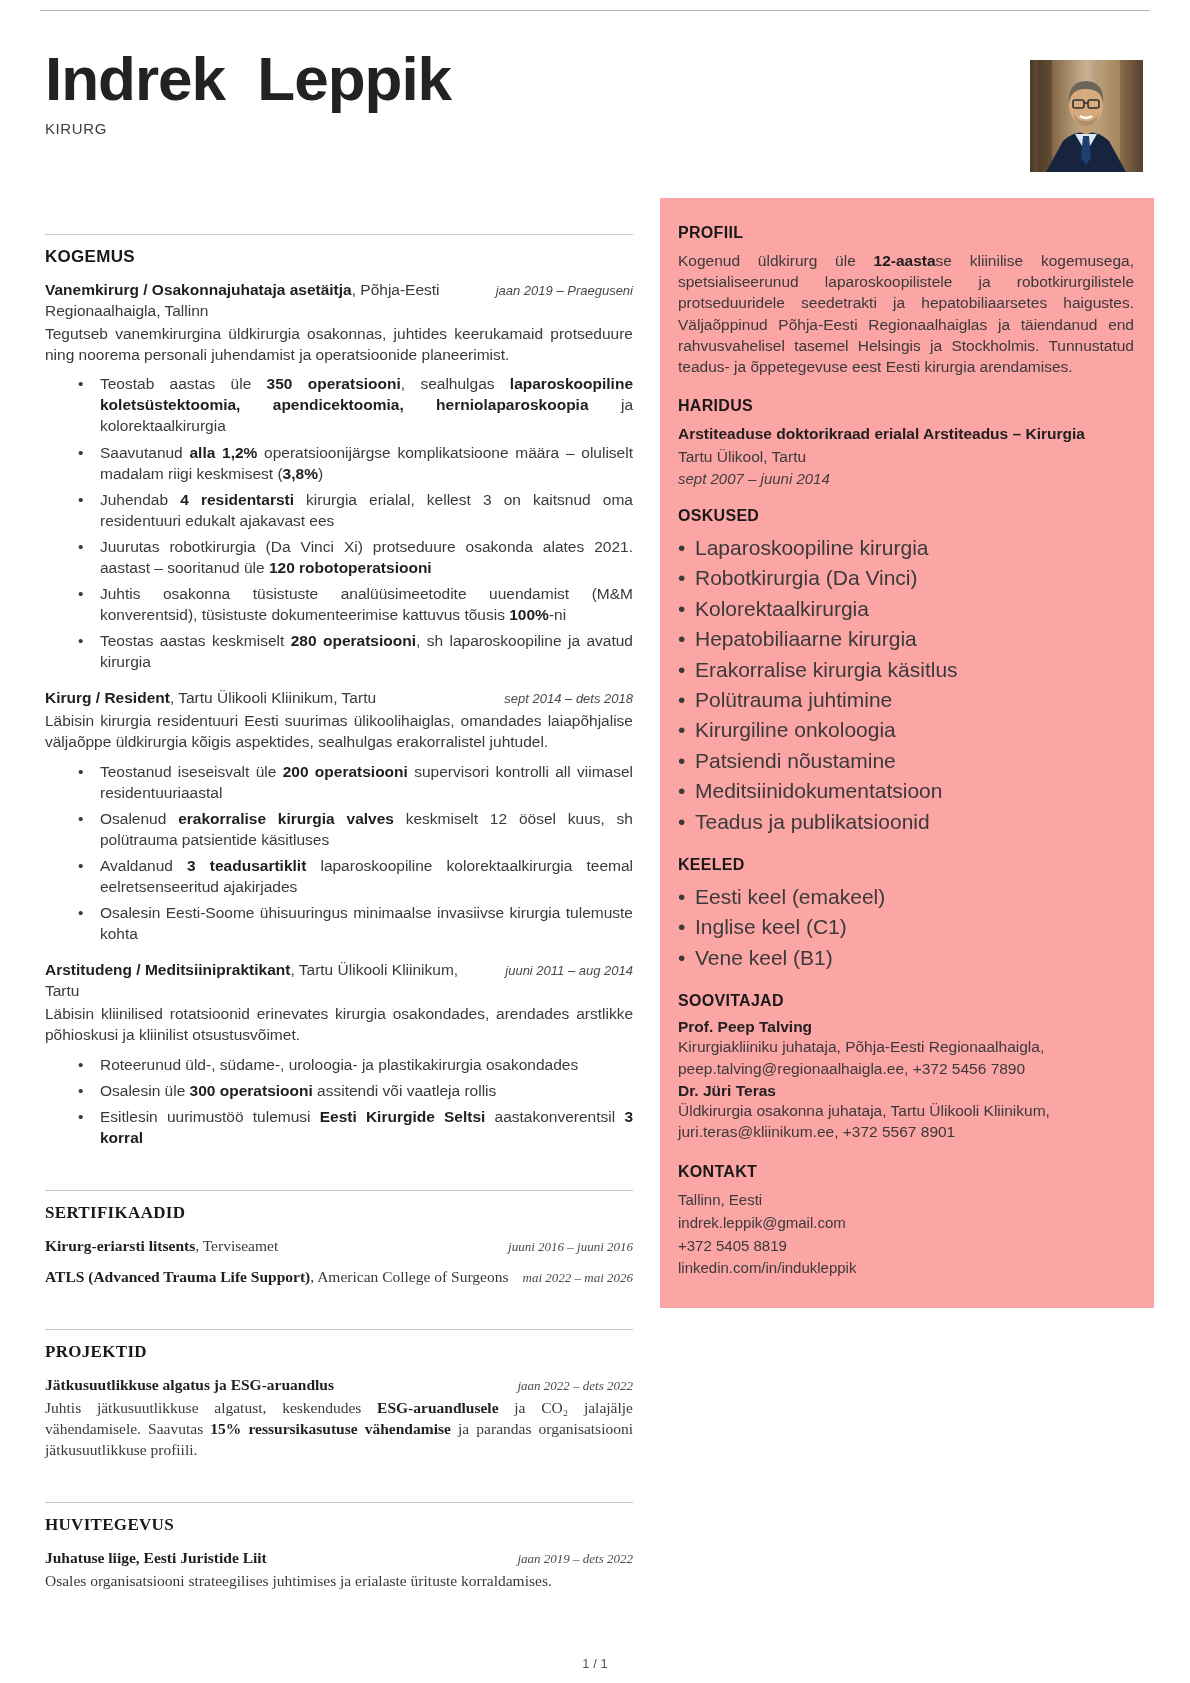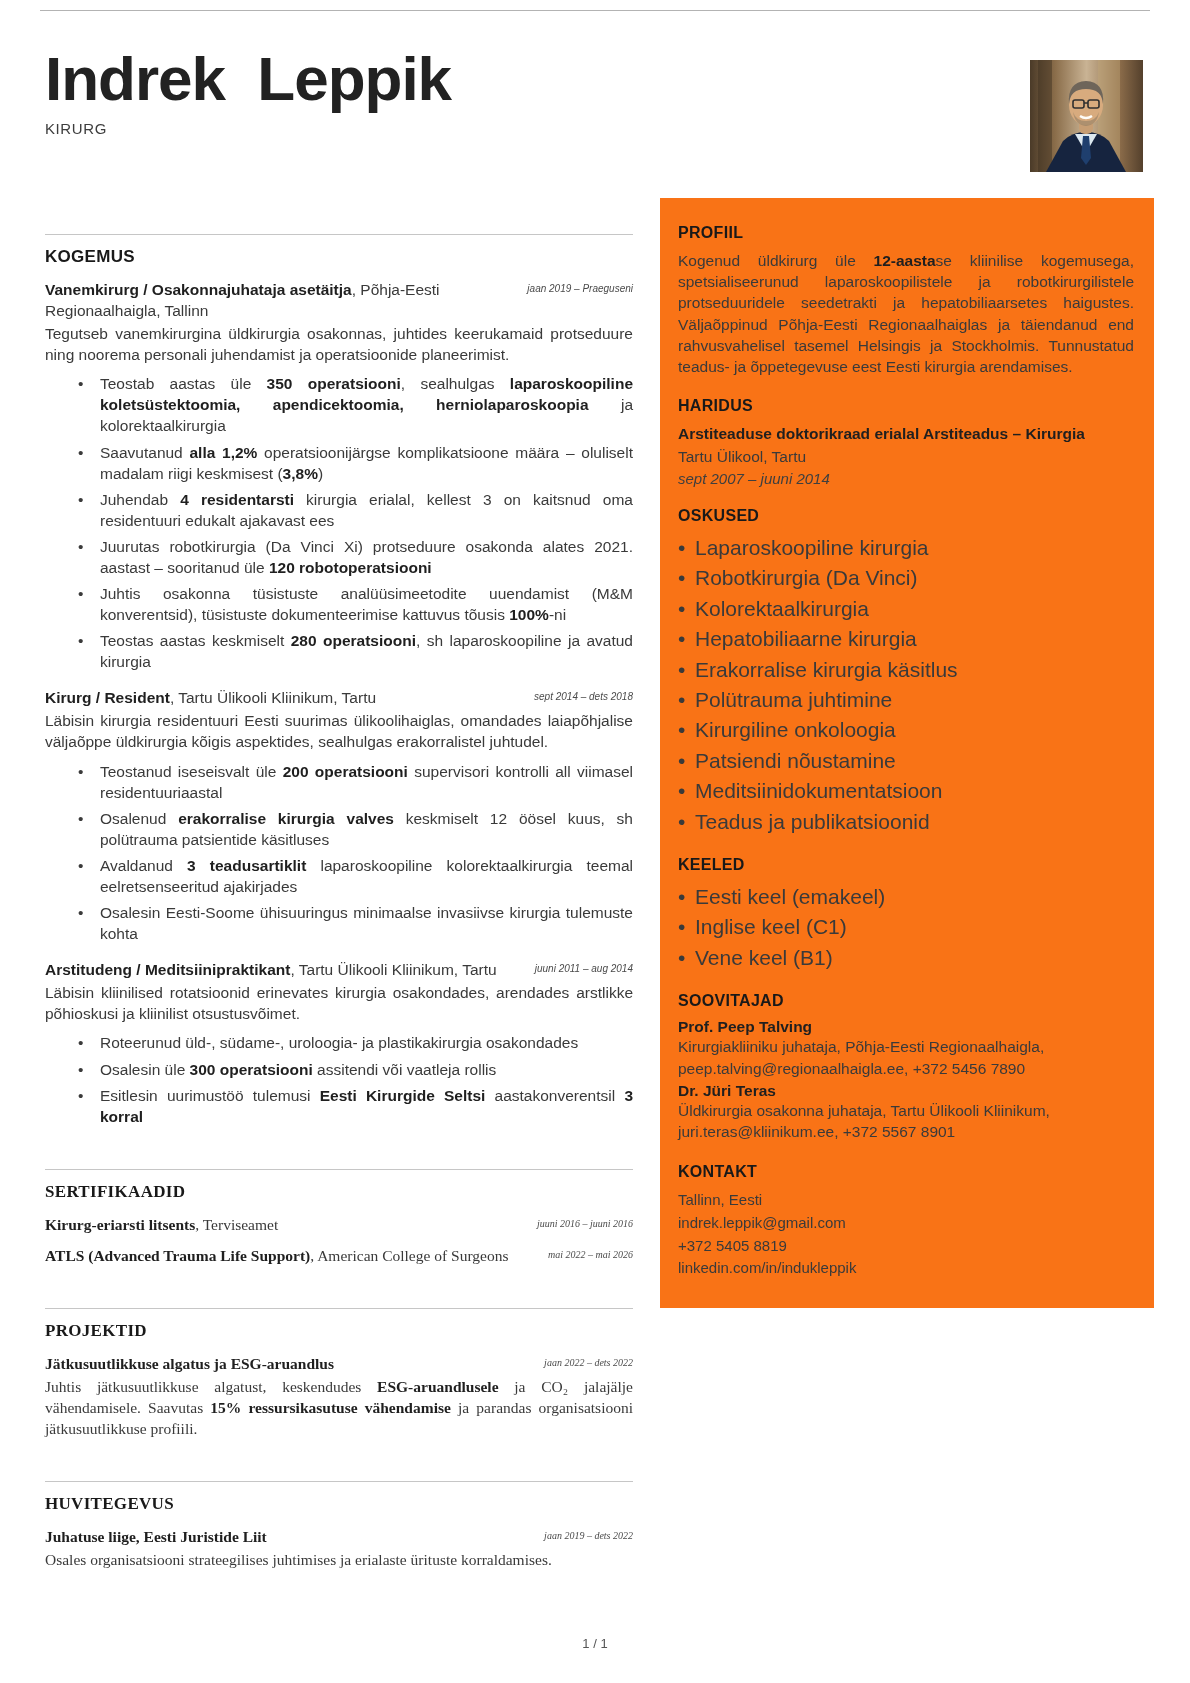--- a/index.html
+++ b/index.html
@@ -16,32 +16,32 @@
 
   
   .header{display:flex;justify-content:space-between;align-items:flex-start;padding:46px 45px 0 45px;}
   .name{font-size:62px;line-height:1.05;font-weight:bold;color:#222;margin:0;letter-spacing:-1px;word-spacing:16px;}
   .role{font-size:15px;color:#3d3d3d;margin-top:9px;letter-spacing:.6px;}
   .photo{width:113px;height:112px;margin-top:14px;margin-right:2px;flex:none;overflow:hidden;}
 
   
   .columns{display:flex;gap:27px;padding:0 43px 0 45px;margin-top:26px;align-items:flex-start;}
   .col-left{width:588px;flex:none;}
-  .col-right{width:494px;flex:none;background:#f97316;padding:26px 20px 28px 18px;box-sizing:border-box;}
+  .col-right{width:494px;flex:none;background:#fca5a5;padding:26px 20px 28px 18px;box-sizing:border-box;}
 
   
   .lsec{border-top:1px solid #c6c6c6;padding-top:12px;margin-top:22px;}
   .lsec:first-child{margin-top:36px;}
   .lsec.spaced{margin-top:42px;font-family:Liberation Serif, serif;}
   .lsec h2{font-size:17px;font-weight:bold;color:#191919;margin:0 0 12px 0;letter-spacing:.3px;}
 
   .entry{margin-bottom:15px;}
   .ehead{display:flex;align-items:flex-start;font-size:15.5px;line-height:1.36;margin-bottom:2px;}
   .etitle{flex:1;color:#3a3a3a;}
-  .edate{font-size:10px;font-style:italic;color:#4a4a4a;white-space:nowrap;margin-left:14px;padding-top:3px;}
+  .edate{font-size:13px;font-style:italic;color:#4a4a4a;white-space:nowrap;margin-left:14px;padding-top:3px;}
   .summary{font-size:15.5px;line-height:1.36;text-align:justify;margin:0 0 8px 0;}
   ul.bullets{list-style:none;margin:6px 0 0 0;padding:0;font-size:15.5px;line-height:1.36;}
   ul.bullets li{position:relative;padding-left:55px;margin:5px 0;text-align:justify;}
   ul.bullets li::before{content:"\2022";position:absolute;left:33px;color:#3a3a3a;}
   .b{font-weight:bold;color:#1f1f1f;}
 
   .citem{display:flex;align-items:flex-start;font-size:15.5px;line-height:1.36;margin-bottom:10px;}
   .citem .etitle{flex:1;}
 
   
@@ -53,21 +53,21 @@
   ul.rlist li{position:relative;padding-left:17px;margin:1px 0;}
   ul.rlist li::before{content:"\2022";position:absolute;left:0;}
   .edu-degree{font-size:15.5px;line-height:1.4;font-weight:bold;color:#1f1f1f;}
   .edu-school{font-size:15.5px;margin-top:3px;}
   .edu-date{font-size:15px;font-style:italic;margin-top:4px;color:#3f3f3f;}
   .ref-name{font-size:15.5px;font-weight:bold;color:#1f1f1f;margin-top:2px;}
   .ref-details{font-size:15.5px;line-height:1.4;}
   .contact-line{font-size:15px;line-height:1.52;}
   a.plain{color:#3a3a3a;text-decoration:none;}
 
-  .footer{position:absolute;bottom:32px;left:0;right:0;text-align:center;font-size:13px;color:#555;}
+  .footer{position:absolute;bottom:12px;left:0;right:0;text-align:center;font-size:13px;color:#555;}
 </style>
 </head>
 <body>
 
 <div class="page">
   <div class="top-rule"></div>
 
   <div class="header">
     <div>
       <h1 class="name">Indrek Leppik</h1>

